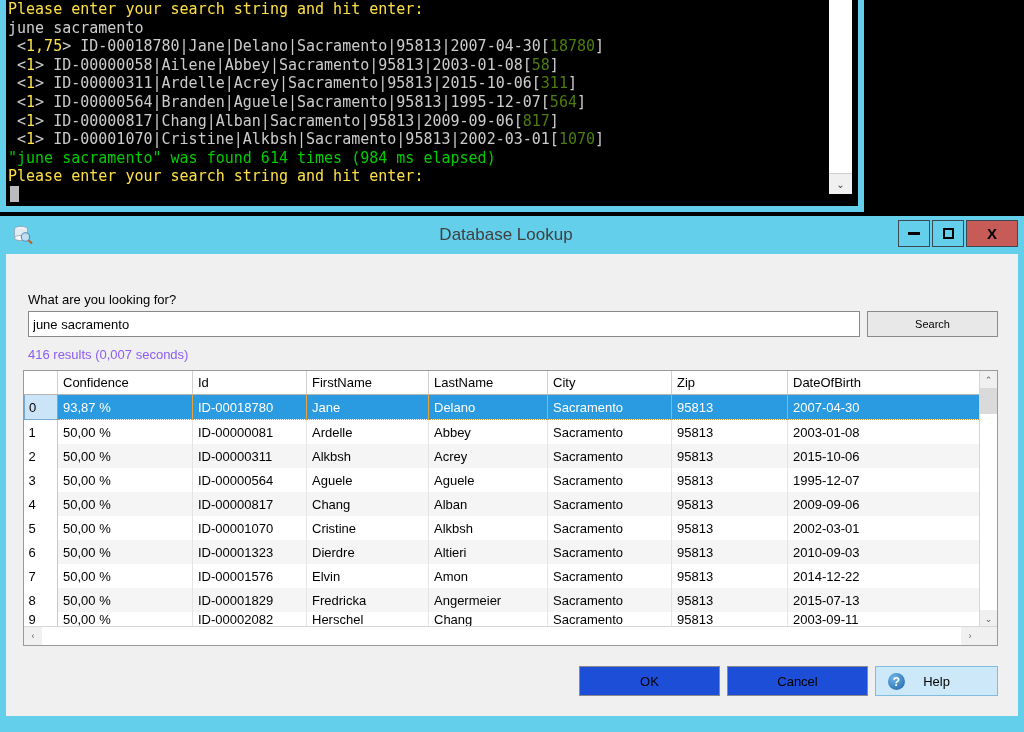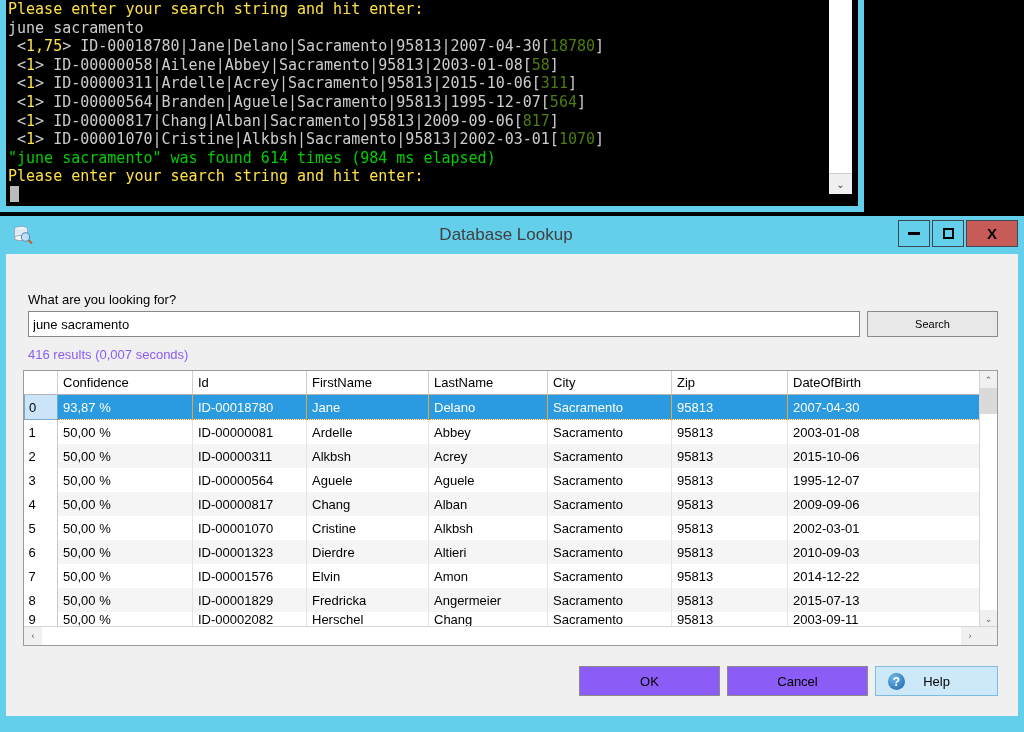--- a/index.html
+++ b/index.html
@@ -154,21 +154,21 @@
     border-top:1px solid #d6d6d6;
   }
   #hleft{position:absolute;left:0;top:0;width:18px;height:18px;background:#f0f0f0;
     display:flex;align-items:center;justify-content:center;font-size:9px;color:#606060;}
   #hright{position:absolute;right:18px;top:0;width:18px;height:18px;background:#f0f0f0;
     display:flex;align-items:center;justify-content:center;font-size:9px;color:#606060;}
   #hcorner{position:absolute;right:0;top:0;width:18px;height:18px;background:#f0f0f0;}
   
   .dlg-btn{
     position:absolute;top:412px;height:30px;
-    border:1px solid #8a8a8a;background:#8b5cf6;
+    border:1px solid #8a8a8a;background:#1d4ed8;
     font-size:13px;color:#000;
     display:flex;align-items:center;justify-content:center;
     box-sizing:border-box;
   }
   #btn-ok{left:573px;width:141px;}
   #btn-cancel{left:721px;width:141px;}
   #btn-help{left:869px;width:123px;background:#cde9f9;border:1px solid #7fbde0;}
   #help-icon{
     position:absolute;left:12px;top:6px;width:17px;height:17px;border-radius:50%;
     background:radial-gradient(circle at 35% 30%,#6fb8e8,#1a5fa8);

